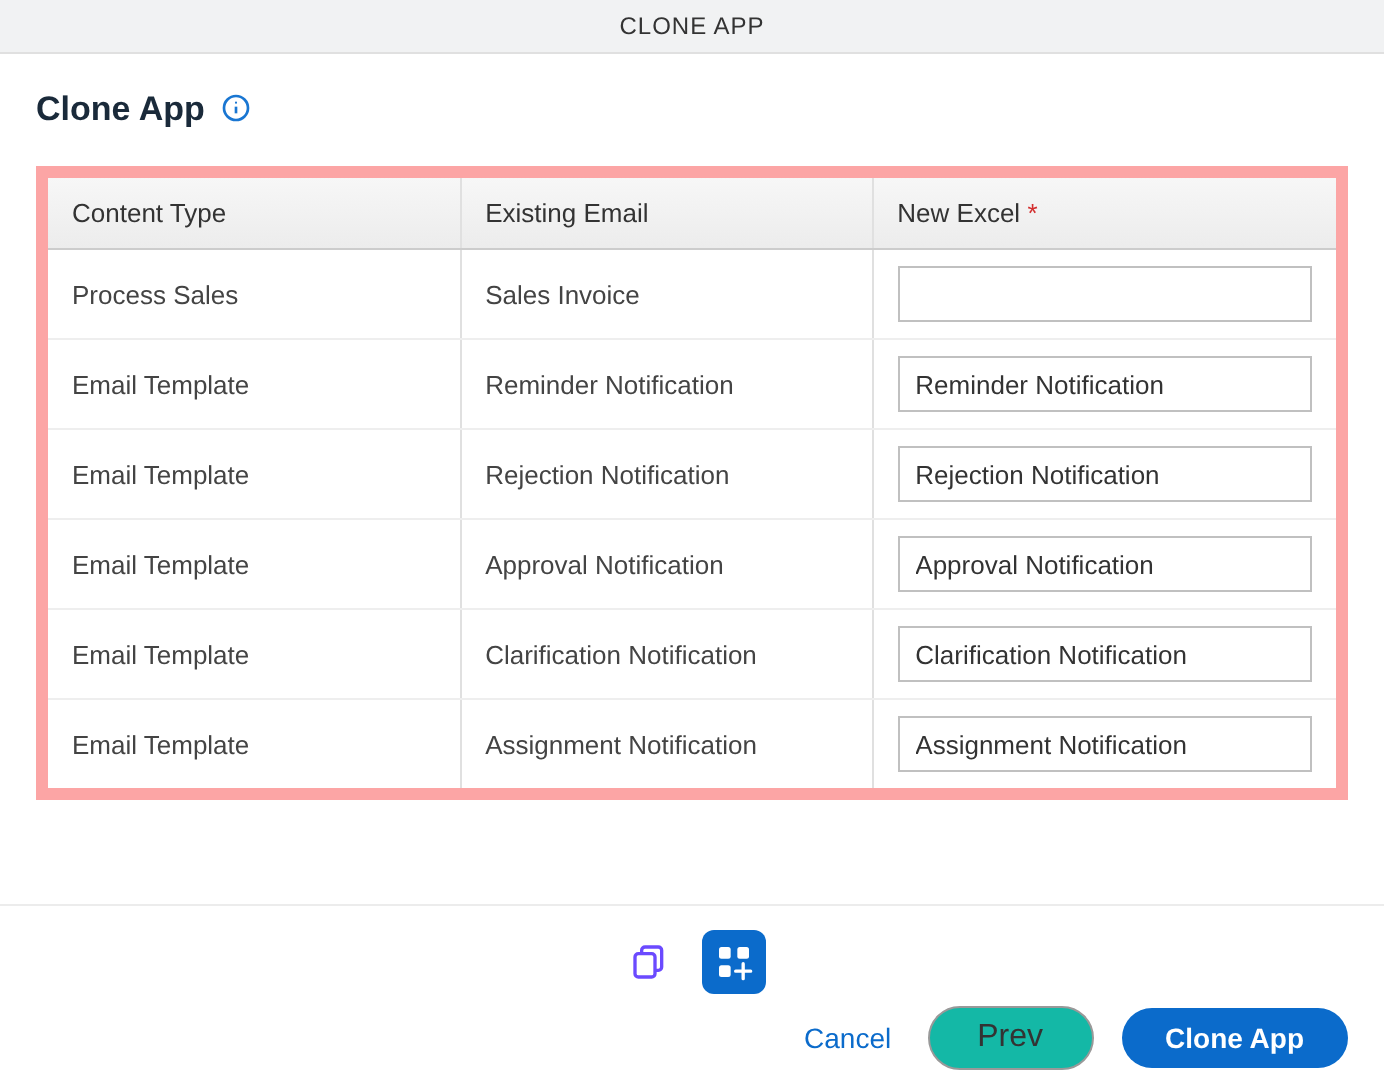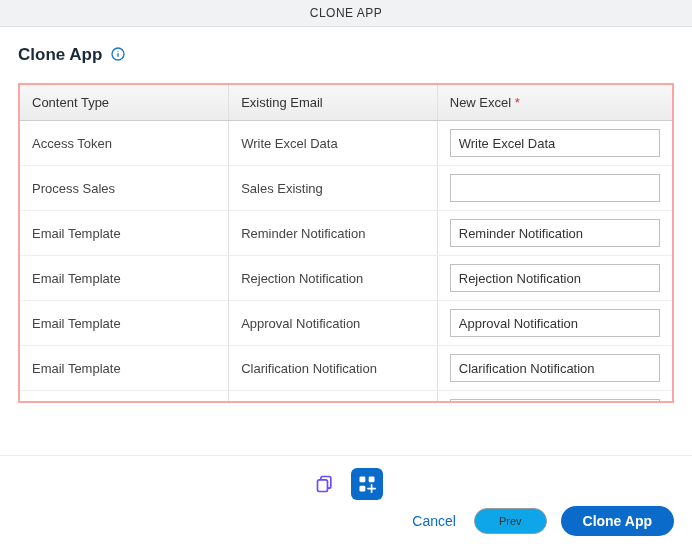--- a/index.html
+++ b/index.html
@@ -2,41 +2,41 @@
 <html><head>
 <meta charset="utf-8">
 <style>
   * { box-sizing: border-box; margin: 0; padding: 0; }
   body { font-family: -apple-system, BlinkMacSystemFont, "Segoe UI", Arial, sans-serif; font-size: 13px; color: #333; background: #fff; width: 692px; }
   .modal-header { background: #f1f2f3; border-bottom: 1px solid #e0e0e0; text-align: center; padding: 6px 0; font-size: 12px; letter-spacing: 0.5px; color: #333; font-weight: 500; }
   .content { padding: 18px 18px 0 18px; }
   .page-title-row { display: flex; align-items: center; gap: 8px; margin-bottom: 18px; }
   .page-title { font-size: 17px; font-weight: 600; color: #1a2a3a; }
   .info-icon { width: 16px; height: 16px; color: #1976d2; }
-  .table-wrap { border: 2px solid #fca5a5; max-height: 320px; overflow: hidden; }
+  .table-wrap { border: 6px solid #fca5a5; max-height: 320px; overflow: hidden; }
   table { width: 100%; border-collapse: collapse; table-layout: fixed; }
   th { background: linear-gradient(#f7f7f7, #ececec); border-bottom: 1px solid #ccc; text-align: left; padding: 10px 12px; font-size: 13px; font-weight: 500; color: #333; }
   th + th, td + td { border-left: 1px solid #e0e0e0; }
   td { border-bottom: 1px solid #eee; padding: 8px 12px; font-size: 13px; color: #444; vertical-align: middle; height: 38px; }
   tr:last-child td { border-bottom: none; }
   .req { color: #d32f2f; }
   .col1 { width: 32%; }
   .col2 { width: 32%; }
   .col3 { width: 36%; }
   input.newname { width: 100%; height: 28px; border: 1px solid #c0c0c0; background: #fff; padding: 0 8px; font-size: 13px; color: #333; }
   .footer-spacer { height: 52px; }
   .footer { border-top: 1px solid #ececec; padding: 12px 18px 14px 18px; background: #fff; }
   .footer-icons { display: flex; justify-content: center; gap: 10px; margin-bottom: 6px; }
   .icon-btn { width: 32px; height: 32px; border: none; background: #fff; border-radius: 6px; display: flex; align-items: center; justify-content: center; cursor: pointer; }
   .icon-btn.active { background: #0b6bcb; }
   .icon-btn svg { width: 20px; height: 20px; }
   .icon-btn .stroke-outline { stroke: #6b4aff; }
   .footer-actions { display: flex; justify-content: flex-end; align-items: center; gap: 14px; }
   .link-btn { background: none; border: none; color: #0b6bcb; font-size: 14px; cursor: pointer; padding: 6px 4px; margin-left: 12px; }
-  .outline-btn { background: #0ea5e9; border: 1px solid #999; color: #333; font-size: 11px; padding: 6px 24px; border-radius: 20px; cursor: pointer; }
+  .outline-btn { background: #14b8a6; border: 1px solid #999; color: #333; font-size: 16px; padding: 6px 24px; border-radius: 20px; cursor: pointer; }
   .primary-btn { background: #0b6bcb; border: none; color: #fff; font-size: 14px; font-weight: 600; padding: 7px 22px; border-radius: 20px; cursor: pointer; }
   .trunc { white-space: nowrap; overflow: hidden; text-overflow: clip; }
 </style>
 </head>
 <body>
 
 <div class="modal-header">
   <span>CLONE APP</span>
 </div>
 
@@ -61,27 +61,22 @@
         </colgroup>
       <thead>
         <tr>
           <th><span>Content Type</span></th>
           <th><span>Existing Email</span></th>
           <th><span>New Excel</span><span class="req"> *</span></th>
         </tr>
       </thead>
       <tbody id="tbody">
           <tr>
-            <td class="trunc">Access Token</td>
-            <td class="trunc">Write Excel Data</td>
-            <td><input class="newname" type="text" value="Write Excel Data" style=""></td>
-          </tr>
-          <tr>
             <td class="trunc">Process Sales</td>
-            <td class="trunc">Sales Existing</td>
+            <td class="trunc">Sales Invoice</td>
             <td><input class="newname" type="text" style=""></td>
           </tr>
           <tr>
             <td class="trunc">Email Template</td>
             <td class="trunc">Reminder Notification</td>
             <td><input class="newname" type="text" value="Reminder Notification" style=""></td>
           </tr>
           <tr>
             <td class="trunc">Email Template</td>
             <td class="trunc">Rejection Notification</td>

